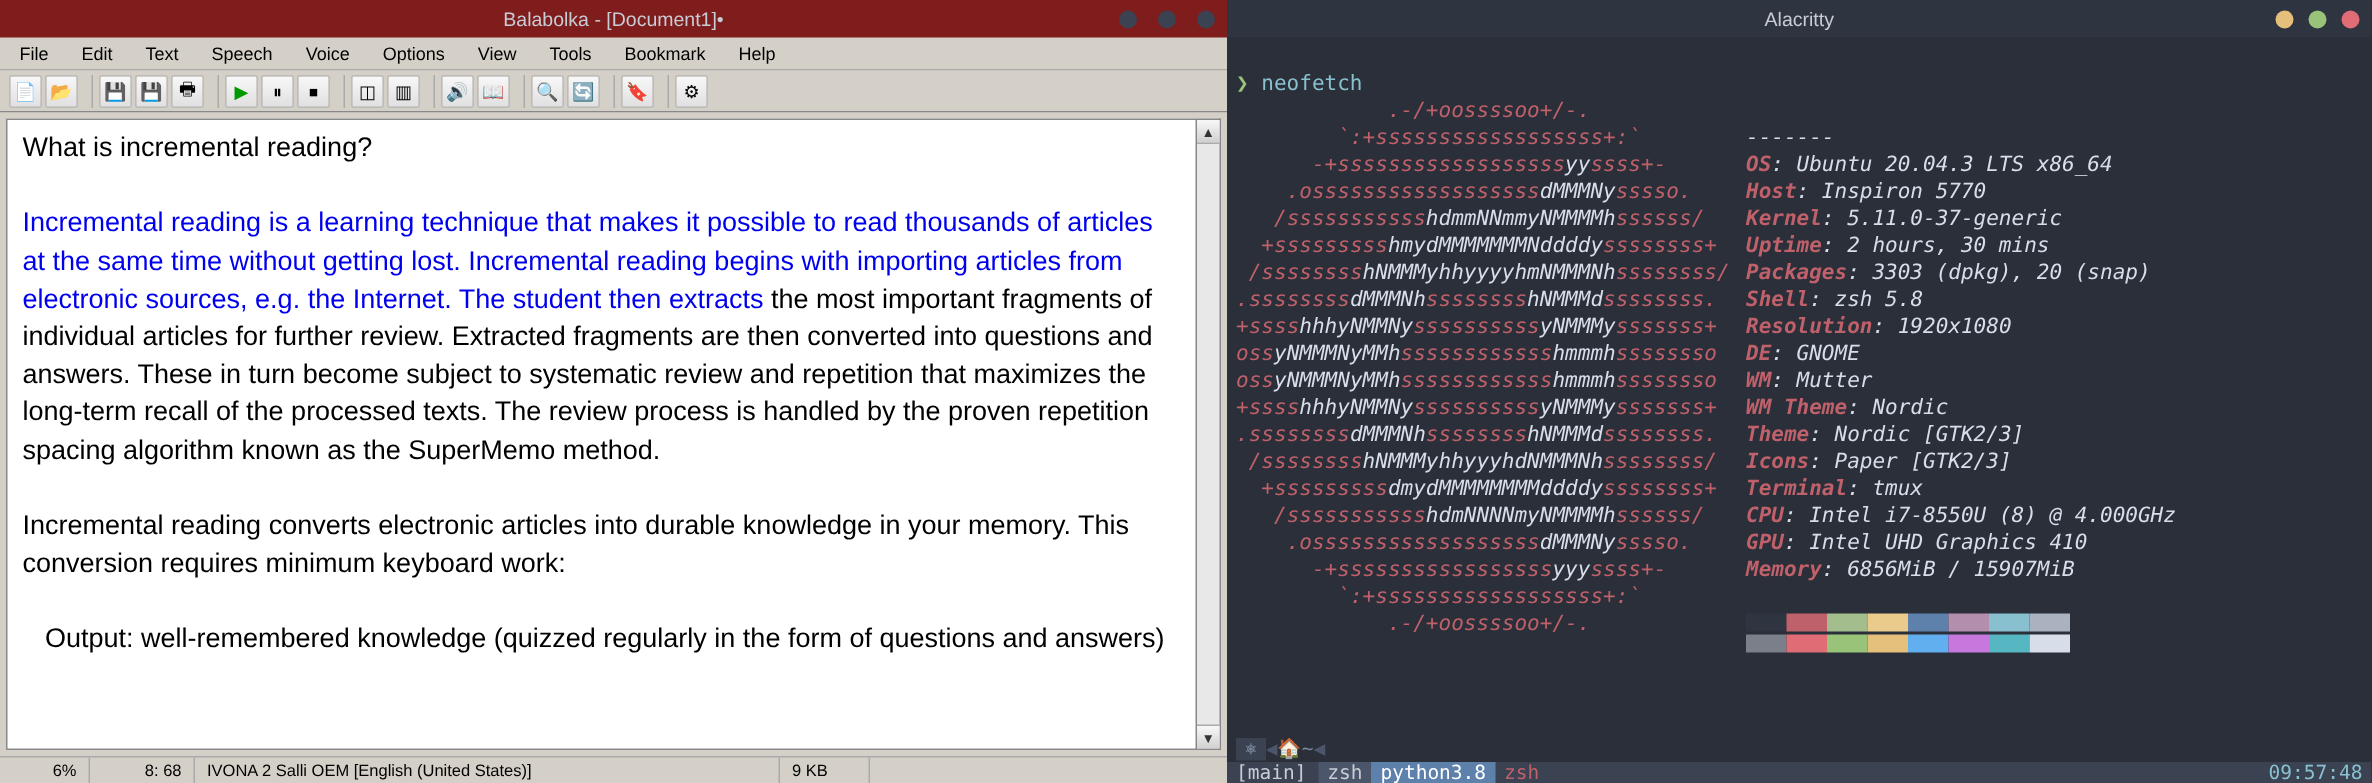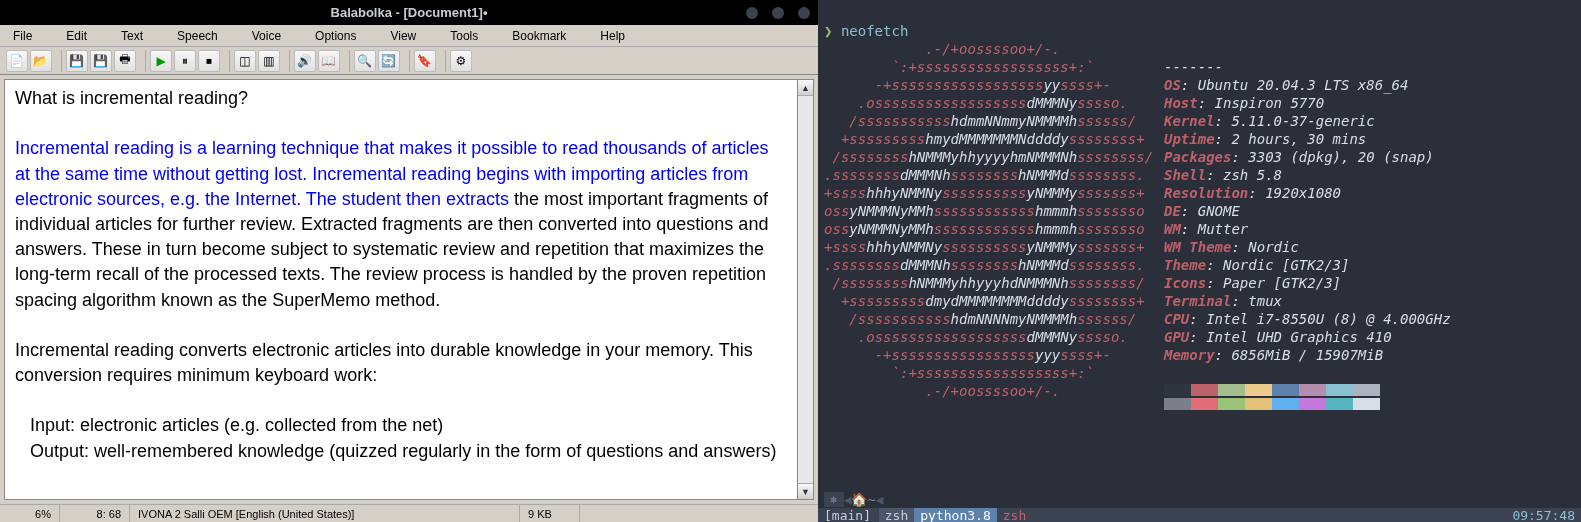--- a/index.html
+++ b/index.html
@@ -1,24 +1,24 @@
 <!DOCTYPE html>
 <html><head>
 <meta charset="utf-8">
 <style>
 *{margin:0;padding:0;box-sizing:border-box;}
 body{width:1581px;height:522px;display:flex;font-family:sans-serif;overflow:hidden;background:#2e3440;}
 .left{width:818px;height:522px;display:flex;flex-direction:column;background:#d4d0c8;}
 .right{width:763px;height:522px;display:flex;flex-direction:column;background:#2b2f3a;}
 
 
-.titlebar-left{height:25px;background:#000000;display:flex;align-items:center;justify-content:center;color:#c8ccd4;font-size:13px;position:relative;font-weight:bold;}
+.titlebar-left{height:25px;background:#7f1d1d;display:flex;align-items:center;justify-content:center;color:#c8ccd4;font-size:13px;position:relative;}
 .titlebar-left .wctrls{position:absolute;right:8px;display:flex;gap:14px;}
 .titlebar-left .wctrls span{width:12px;height:12px;border-radius:50%;background:#3b4252;display:inline-block;}
-.menubar{height:22px;background:#d4d0c8;display:flex;align-items:center;gap:16px;padding:0 4px;font-size:12px;color:#000;border-bottom:1px solid #aaa;}
+.menubar{height:22px;background:#d4d0c8;display:flex;align-items:center;gap:4px;padding:0 4px;font-size:12px;color:#000;border-bottom:1px solid #aaa;}
 .menubar .mi{padding:2px 9px;cursor:pointer;}
 .toolbar{height:28px;background:#d4d0c8;display:flex;align-items:center;padding:0 6px;gap:2px;border-bottom:1px solid #888;}
 .tb-btn{width:22px;height:22px;border:1px solid #bbb;border-radius:2px;display:flex;align-items:center;justify-content:center;font-size:12px;background:linear-gradient(#f8f8f8,#e0e0e0);cursor:pointer;}
 .tb-sep{width:6px;height:22px;border-right:1px solid #aaa;margin:0 2px;}
 .editor-wrap{flex:1;padding:4px;background:#d4d0c8;display:flex;}
 .editor{flex:1;background:#fff;border:1px solid #888;font-family:Arial,sans-serif;font-size:18px;line-height:1.4;color:#000;padding:6px 10px;overflow:hidden;position:relative;}
 .editor .highlight{color:#0000ee;}
 .scrollbar-v{width:16px;background:#e8e8e8;border:1px solid #888;border-left:none;position:relative;}
 .scroll-up,.scroll-down{height:16px;background:linear-gradient(#f8f8f8,#d0d0d0);border-bottom:1px solid #aaa;display:flex;align-items:center;justify-content:center;font-size:9px;color:#333;}
 .scroll-down{position:absolute;bottom:0;width:100%;border-top:1px solid #aaa;border-bottom:none;}
@@ -110,38 +110,45 @@
     <div class="tb-btn">⚙</div>
   </div>
   <div class="editor-wrap">
     <div class="editor">
       <div>What is incremental reading?</div>
       <br>
       <span class="highlight">Incremental reading is a learning technique that makes it possible to read thousands of articles at the same time without getting lost. Incremental reading begins with importing articles from electronic sources, e.g. the Internet. The student then extracts</span><span> the most important fragments of individual articles for further review. Extracted fragments are then converted into questions and answers. These in turn become subject to systematic review and repetition that maximizes the long-term recall of the processed texts. The review process is handled by the proven repetition spacing algorithm known as the SuperMemo method.</span>
       <br><br>
       <div>Incremental reading converts electronic articles into durable knowledge in your memory. This conversion requires minimum keyboard work:</div>
       <br>
-      <div style="white-space:pre-wrap;">   Input: electronic articles (e.g. collected from the net)</div>
       <div style="white-space:pre-wrap;">   Output: well-remembered knowledge (quizzed regularly in the form of questions and answers)</div>
     </div>
     <div class="scrollbar-v">
       <div class="scroll-up">▲</div>
       <div class="scroll-down">▼</div>
     </div>
   </div>
   <div class="statusbar-left">
     <div class="cell" style="width:60px;justify-content:flex-end;">6%</div>
     <div class="cell" style="width:70px;justify-content:flex-end;">8:  68</div>
     <div class="cell" style="width:390px;">IVONA 2 Salli OEM [English (United States)]</div>
     <div class="cell" style="width:60px;">9 KB</div>
     <div class="cell" style="flex:1;border-right:none;"></div>
   </div>
 </div>
 
 <div class="right">
+  <div class="titlebar-right">
+    <span>Alacritty</span>
+    <div class="wctrls">
+      <span class="dot y"></span>
+      <span class="dot g"></span>
+      <span class="dot r"></span>
+    </div>
+  </div>
   <div class="term">
 <span class="prompt-sym">❯</span> <span class="cmd">neofetch</span>
 <div class="nf">
 <div class="nf-left" id="logo-container"><span class="logo-line"><span class="logo"> </span><span class="logo"> </span><span class="logo"> </span><span class="logo"> </span><span class="logo"> </span><span class="logo"> </span><span class="logo"> </span><span class="logo"> </span><span class="logo"> </span><span class="logo"> </span><span class="logo"> </span><span class="logo"> </span><span class="logo">.</span><span class="logo">-</span><span class="logo">/</span><span class="logo">+</span><span class="logo">o</span><span class="logo">o</span><span class="logo">s</span><span class="logo">s</span><span class="logo">s</span><span class="logo">s</span><span class="logo">o</span><span class="logo">o</span><span class="logo">+</span><span class="logo">/</span><span class="logo">-</span><span class="logo">.</span></span><span class="logo-line"><span class="logo"> </span><span class="logo"> </span><span class="logo"> </span><span class="logo"> </span><span class="logo"> </span><span class="logo"> </span><span class="logo"> </span><span class="logo"> </span><span class="logo">`</span><span class="logo">:</span><span class="logo">+</span><span class="logo">s</span><span class="logo">s</span><span class="logo">s</span><span class="logo">s</span><span class="logo">s</span><span class="logo">s</span><span class="logo">s</span><span class="logo">s</span><span class="logo">s</span><span class="logo">s</span><span class="logo">s</span><span class="logo">s</span><span class="logo">s</span><span class="logo">s</span><span class="logo">s</span><span class="logo">s</span><span class="logo">s</span><span class="logo">s</span><span class="logo">+</span><span class="logo">:</span><span class="logo">`</span></span><span class="logo-line"><span class="logo"> </span><span class="logo"> </span><span class="logo"> </span><span class="logo"> </span><span class="logo"> </span><span class="logo"> </span><span class="logo">-</span><span class="logo">+</span><span class="logo">s</span><span class="logo">s</span><span class="logo">s</span><span class="logo">s</span><span class="logo">s</span><span class="logo">s</span><span class="logo">s</span><span class="logo">s</span><span class="logo">s</span><span class="logo">s</span><span class="logo">s</span><span class="logo">s</span><span class="logo">s</span><span class="logo">s</span><span class="logo">s</span><span class="logo">s</span><span class="logo">s</span><span class="logo">s</span><span class="logo-w">y</span><span class="logo-w">y</span><span class="logo">s</span><span class="logo">s</span><span class="logo">s</span><span class="logo">s</span><span class="logo">+</span><span class="logo">-</span></span><span class="logo-line"><span class="logo"> </span><span class="logo"> </span><span class="logo"> </span><span class="logo"> </span><span class="logo">.</span><span class="logo">o</span><span class="logo">s</span><span class="logo">s</span><span class="logo">s</span><span class="logo">s</span><span class="logo">s</span><span class="logo">s</span><span class="logo">s</span><span class="logo">s</span><span class="logo">s</span><span class="logo">s</span><span class="logo">s</span><span class="logo">s</span><span class="logo">s</span><span class="logo">s</span><span class="logo">s</span><span class="logo">s</span><span class="logo">s</span><span class="logo">s</span><span class="logo-w">d</span><span class="logo-w">M</span><span class="logo-w">M</span><span class="logo-w">M</span><span class="logo-w">N</span><span class="logo-w">y</span><span class="logo">s</span><span class="logo">s</span><span class="logo">s</span><span class="logo">s</span><span class="logo">o</span><span class="logo">.</span></span><span class="logo-line"><span class="logo"> </span><span class="logo"> </span><span class="logo"> </span><span class="logo">/</span><span class="logo">s</span><span class="logo">s</span><span class="logo">s</span><span class="logo">s</span><span class="logo">s</span><span class="logo">s</span><span class="logo">s</span><span class="logo">s</span><span class="logo">s</span><span class="logo">s</span><span class="logo">s</span><span class="logo-w">h</span><span class="logo-w">d</span><span class="logo-w">m</span><span class="logo-w">m</span><span class="logo-w">N</span><span class="logo-w">N</span><span class="logo-w">m</span><span class="logo-w">m</span><span class="logo-w">y</span><span class="logo-w">N</span><span class="logo-w">M</span><span class="logo-w">M</span><span class="logo-w">M</span><span class="logo-w">M</span><span class="logo-w">h</span><span class="logo">s</span><span class="logo">s</span><span class="logo">s</span><span class="logo">s</span><span class="logo">s</span><span class="logo">s</span><span class="logo">/</span></span><span class="logo-line"><span class="logo"> </span><span class="logo"> </span><span class="logo">+</span><span class="logo">s</span><span class="logo">s</span><span class="logo">s</span><span class="logo">s</span><span class="logo">s</span><span class="logo">s</span><span class="logo">s</span><span class="logo">s</span><span class="logo">s</span><span class="logo-w">h</span><span class="logo-w">m</span><span class="logo-w">y</span><span class="logo-w">d</span><span class="logo-w">M</span><span class="logo-w">M</span><span class="logo-w">M</span><span class="logo-w">M</span><span class="logo-w">M</span><span class="logo-w">M</span><span class="logo-w">M</span><span class="logo-w">N</span><span class="logo-w">d</span><span class="logo-w">d</span><span class="logo-w">d</span><span class="logo-w">d</span><span class="logo-w">y</span><span class="logo">s</span><span class="logo">s</span><span class="logo">s</span><span class="logo">s</span><span class="logo">s</span><span class="logo">s</span><span class="logo">s</span><span class="logo">s</span><span class="logo">+</span></span><span class="logo-line"><span class="logo"> </span><span class="logo">/</span><span class="logo">s</span><span class="logo">s</span><span class="logo">s</span><span class="logo">s</span><span class="logo">s</span><span class="logo">s</span><span class="logo">s</span><span class="logo">s</span><span class="logo-w">h</span><span class="logo-w">N</span><span class="logo-w">M</span><span class="logo-w">M</span><span class="logo-w">M</span><span class="logo-w">y</span><span class="logo-w">h</span><span class="logo-w">h</span><span class="logo-w">y</span><span class="logo-w">y</span><span class="logo-w">y</span><span class="logo-w">y</span><span class="logo-w">h</span><span class="logo-w">m</span><span class="logo-w">N</span><span class="logo-w">M</span><span class="logo-w">M</span><span class="logo-w">M</span><span class="logo-w">N</span><span class="logo-w">h</span><span class="logo">s</span><span class="logo">s</span><span class="logo">s</span><span class="logo">s</span><span class="logo">s</span><span class="logo">s</span><span class="logo">s</span><span class="logo">s</span><span class="logo">/</span></span><span class="logo-line"><span class="logo">.</span><span class="logo">s</span><span class="logo">s</span><span class="logo">s</span><span class="logo">s</span><span class="logo">s</span><span class="logo">s</span><span class="logo">s</span><span class="logo">s</span><span class="logo-w">d</span><span class="logo-w">M</span><span class="logo-w">M</span><span class="logo-w">M</span><span class="logo-w">N</span><span class="logo-w">h</span><span class="logo">s</span><span class="logo">s</span><span class="logo">s</span><span class="logo">s</span><span class="logo">s</span><span class="logo">s</span><span class="logo">s</span><span class="logo">s</span><span class="logo-w">h</span><span class="logo-w">N</span><span class="logo-w">M</span><span class="logo-w">M</span><span class="logo-w">M</span><span class="logo-w">d</span><span class="logo">s</span><span class="logo">s</span><span class="logo">s</span><span class="logo">s</span><span class="logo">s</span><span class="logo">s</span><span class="logo">s</span><span class="logo">s</span><span class="logo">.</span></span><span class="logo-line"><span class="logo">+</span><span class="logo">s</span><span class="logo">s</span><span class="logo">s</span><span class="logo">s</span><span class="logo-w">h</span><span class="logo-w">h</span><span class="logo-w">h</span><span class="logo-w">y</span><span class="logo-w">N</span><span class="logo-w">M</span><span class="logo-w">M</span><span class="logo-w">N</span><span class="logo-w">y</span><span class="logo">s</span><span class="logo">s</span><span class="logo">s</span><span class="logo">s</span><span class="logo">s</span><span class="logo">s</span><span class="logo">s</span><span class="logo">s</span><span class="logo">s</span><span class="logo">s</span><span class="logo-w">y</span><span class="logo-w">N</span><span class="logo-w">M</span><span class="logo-w">M</span><span class="logo-w">M</span><span class="logo-w">y</span><span class="logo">s</span><span class="logo">s</span><span class="logo">s</span><span class="logo">s</span><span class="logo">s</span><span class="logo">s</span><span class="logo">s</span><span class="logo">+</span></span><span class="logo-line"><span class="logo">o</span><span class="logo">s</span><span class="logo">s</span><span class="logo-w">y</span><span class="logo-w">N</span><span class="logo-w">M</span><span class="logo-w">M</span><span class="logo-w">M</span><span class="logo-w">N</span><span class="logo-w">y</span><span class="logo-w">M</span><span class="logo-w">M</span><span class="logo-w">h</span><span class="logo">s</span><span class="logo">s</span><span class="logo">s</span><span class="logo">s</span><span class="logo">s</span><span class="logo">s</span><span class="logo">s</span><span class="logo">s</span><span class="logo">s</span><span class="logo">s</span><span class="logo">s</span><span class="logo">s</span><span class="logo-w">h</span><span class="logo-w">m</span><span class="logo-w">m</span><span class="logo-w">m</span><span class="logo-w">h</span><span class="logo">s</span><span class="logo">s</span><span class="logo">s</span><span class="logo">s</span><span class="logo">s</span><span class="logo">s</span><span class="logo">s</span><span class="logo">o</span></span><span class="logo-line"><span class="logo">o</span><span class="logo">s</span><span class="logo">s</span><span class="logo-w">y</span><span class="logo-w">N</span><span class="logo-w">M</span><span class="logo-w">M</span><span class="logo-w">M</span><span class="logo-w">N</span><span class="logo-w">y</span><span class="logo-w">M</span><span class="logo-w">M</span><span class="logo-w">h</span><span class="logo">s</span><span class="logo">s</span><span class="logo">s</span><span class="logo">s</span><span class="logo">s</span><span class="logo">s</span><span class="logo">s</span><span class="logo">s</span><span class="logo">s</span><span class="logo">s</span><span class="logo">s</span><span class="logo">s</span><span class="logo-w">h</span><span class="logo-w">m</span><span class="logo-w">m</span><span class="logo-w">m</span><span class="logo-w">h</span><span class="logo">s</span><span class="logo">s</span><span class="logo">s</span><span class="logo">s</span><span class="logo">s</span><span class="logo">s</span><span class="logo">s</span><span class="logo">o</span></span><span class="logo-line"><span class="logo">+</span><span class="logo">s</span><span class="logo">s</span><span class="logo">s</span><span class="logo">s</span><span class="logo-w">h</span><span class="logo-w">h</span><span class="logo-w">h</span><span class="logo-w">y</span><span class="logo-w">N</span><span class="logo-w">M</span><span class="logo-w">M</span><span class="logo-w">N</span><span class="logo-w">y</span><span class="logo">s</span><span class="logo">s</span><span class="logo">s</span><span class="logo">s</span><span class="logo">s</span><span class="logo">s</span><span class="logo">s</span><span class="logo">s</span><span class="logo">s</span><span class="logo">s</span><span class="logo-w">y</span><span class="logo-w">N</span><span class="logo-w">M</span><span class="logo-w">M</span><span class="logo-w">M</span><span class="logo-w">y</span><span class="logo">s</span><span class="logo">s</span><span class="logo">s</span><span class="logo">s</span><span class="logo">s</span><span class="logo">s</span><span class="logo">s</span><span class="logo">+</span></span><span class="logo-line"><span class="logo">.</span><span class="logo">s</span><span class="logo">s</span><span class="logo">s</span><span class="logo">s</span><span class="logo">s</span><span class="logo">s</span><span class="logo">s</span><span class="logo">s</span><span class="logo-w">d</span><span class="logo-w">M</span><span class="logo-w">M</span><span class="logo-w">M</span><span class="logo-w">N</span><span class="logo-w">h</span><span class="logo">s</span><span class="logo">s</span><span class="logo">s</span><span class="logo">s</span><span class="logo">s</span><span class="logo">s</span><span class="logo">s</span><span class="logo">s</span><span class="logo-w">h</span><span class="logo-w">N</span><span class="logo-w">M</span><span class="logo-w">M</span><span class="logo-w">M</span><span class="logo-w">d</span><span class="logo">s</span><span class="logo">s</span><span class="logo">s</span><span class="logo">s</span><span class="logo">s</span><span class="logo">s</span><span class="logo">s</span><span class="logo">s</span><span class="logo">.</span></span><span class="logo-line"><span class="logo"> </span><span class="logo">/</span><span class="logo">s</span><span class="logo">s</span><span class="logo">s</span><span class="logo">s</span><span class="logo">s</span><span class="logo">s</span><span class="logo">s</span><span class="logo">s</span><span class="logo-w">h</span><span class="logo-w">N</span><span class="logo-w">M</span><span class="logo-w">M</span><span class="logo-w">M</span><span class="logo-w">y</span><span class="logo-w">h</span><span class="logo-w">h</span><span class="logo-w">y</span><span class="logo-w">y</span><span class="logo-w">y</span><span class="logo-w">h</span><span class="logo-w">d</span><span class="logo-w">N</span><span class="logo-w">M</span><span class="logo-w">M</span><span class="logo-w">M</span><span class="logo-w">N</span><span class="logo-w">h</span><span class="logo">s</span><span class="logo">s</span><span class="logo">s</span><span class="logo">s</span><span class="logo">s</span><span class="logo">s</span><span class="logo">s</span><span class="logo">s</span><span class="logo">/</span></span><span class="logo-line"><span class="logo"> </span><span class="logo"> </span><span class="logo">+</span><span class="logo">s</span><span class="logo">s</span><span class="logo">s</span><span class="logo">s</span><span class="logo">s</span><span class="logo">s</span><span class="logo">s</span><span class="logo">s</span><span class="logo">s</span><span class="logo-w">d</span><span class="logo-w">m</span><span class="logo-w">y</span><span class="logo-w">d</span><span class="logo-w">M</span><span class="logo-w">M</span><span class="logo-w">M</span><span class="logo-w">M</span><span class="logo-w">M</span><span class="logo-w">M</span><span class="logo-w">M</span><span class="logo-w">M</span><span class="logo-w">d</span><span class="logo-w">d</span><span class="logo-w">d</span><span class="logo-w">d</span><span class="logo-w">y</span><span class="logo">s</span><span class="logo">s</span><span class="logo">s</span><span class="logo">s</span><span class="logo">s</span><span class="logo">s</span><span class="logo">s</span><span class="logo">s</span><span class="logo">+</span></span><span class="logo-line"><span class="logo"> </span><span class="logo"> </span><span class="logo"> </span><span class="logo">/</span><span class="logo">s</span><span class="logo">s</span><span class="logo">s</span><span class="logo">s</span><span class="logo">s</span><span class="logo">s</span><span class="logo">s</span><span class="logo">s</span><span class="logo">s</span><span class="logo">s</span><span class="logo">s</span><span class="logo-w">h</span><span class="logo-w">d</span><span class="logo-w">m</span><span class="logo-w">N</span><span class="logo-w">N</span><span class="logo-w">N</span><span class="logo-w">N</span><span class="logo-w">m</span><span class="logo-w">y</span><span class="logo-w">N</span><span class="logo-w">M</span><span class="logo-w">M</span><span class="logo-w">M</span><span class="logo-w">M</span><span class="logo-w">h</span><span class="logo">s</span><span class="logo">s</span><span class="logo">s</span><span class="logo">s</span><span class="logo">s</span><span class="logo">s</span><span class="logo">/</span></span><span class="logo-line"><span class="logo"> </span><span class="logo"> </span><span class="logo"> </span><span class="logo"> </span><span class="logo">.</span><span class="logo">o</span><span class="logo">s</span><span class="logo">s</span><span class="logo">s</span><span class="logo">s</span><span class="logo">s</span><span class="logo">s</span><span class="logo">s</span><span class="logo">s</span><span class="logo">s</span><span class="logo">s</span><span class="logo">s</span><span class="logo">s</span><span class="logo">s</span><span class="logo">s</span><span class="logo">s</span><span class="logo">s</span><span class="logo">s</span><span class="logo">s</span><span class="logo-w">d</span><span class="logo-w">M</span><span class="logo-w">M</span><span class="logo-w">M</span><span class="logo-w">N</span><span class="logo-w">y</span><span class="logo">s</span><span class="logo">s</span><span class="logo">s</span><span class="logo">s</span><span class="logo">o</span><span class="logo">.</span></span><span class="logo-line"><span class="logo"> </span><span class="logo"> </span><span class="logo"> </span><span class="logo"> </span><span class="logo"> </span><span class="logo"> </span><span class="logo">-</span><span class="logo">+</span><span class="logo">s</span><span class="logo">s</span><span class="logo">s</span><span class="logo">s</span><span class="logo">s</span><span class="logo">s</span><span class="logo">s</span><span class="logo">s</span><span class="logo">s</span><span class="logo">s</span><span class="logo">s</span><span class="logo">s</span><span class="logo">s</span><span class="logo">s</span><span class="logo">s</span><span class="logo">s</span><span class="logo">s</span><span class="logo-w">y</span><span class="logo-w">y</span><span class="logo-w">y</span><span class="logo">s</span><span class="logo">s</span><span class="logo">s</span><span class="logo">s</span><span class="logo">+</span><span class="logo">-</span></span><span class="logo-line"><span class="logo"> </span><span class="logo"> </span><span class="logo"> </span><span class="logo"> </span><span class="logo"> </span><span class="logo"> </span><span class="logo"> </span><span class="logo"> </span><span class="logo">`</span><span class="logo">:</span><span class="logo">+</span><span class="logo">s</span><span class="logo">s</span><span class="logo">s</span><span class="logo">s</span><span class="logo">s</span><span class="logo">s</span><span class="logo">s</span><span class="logo">s</span><span class="logo">s</span><span class="logo">s</span><span class="logo">s</span><span class="logo">s</span><span class="logo">s</span><span class="logo">s</span><span class="logo">s</span><span class="logo">s</span><span class="logo">s</span><span class="logo">s</span><span class="logo">+</span><span class="logo">:</span><span class="logo">`</span></span><span class="logo-line"><span class="logo"> </span><span class="logo"> </span><span class="logo"> </span><span class="logo"> </span><span class="logo"> </span><span class="logo"> </span><span class="logo"> </span><span class="logo"> </span><span class="logo"> </span><span class="logo"> </span><span class="logo"> </span><span class="logo"> </span><span class="logo">.</span><span class="logo">-</span><span class="logo">/</span><span class="logo">+</span><span class="logo">o</span><span class="logo">o</span><span class="logo">s</span><span class="logo">s</span><span class="logo">s</span><span class="logo">s</span><span class="logo">o</span><span class="logo">o</span><span class="logo">+</span><span class="logo">/</span><span class="logo">-</span><span class="logo">.</span></span></div>
 <div class="nf-right">
 <span class="dash">-------</span>
 <span class="key">OS</span><span class="val">: Ubuntu 20.04.3 LTS x86_64</span>
 <span class="key">Host</span><span class="val">: Inspiron 5770</span>
 <span class="key">Kernel</span><span class="val">: 5.11.0-37-generic</span>
 <span class="key">Uptime</span><span class="val">: 2 hours, 30 mins</span>

